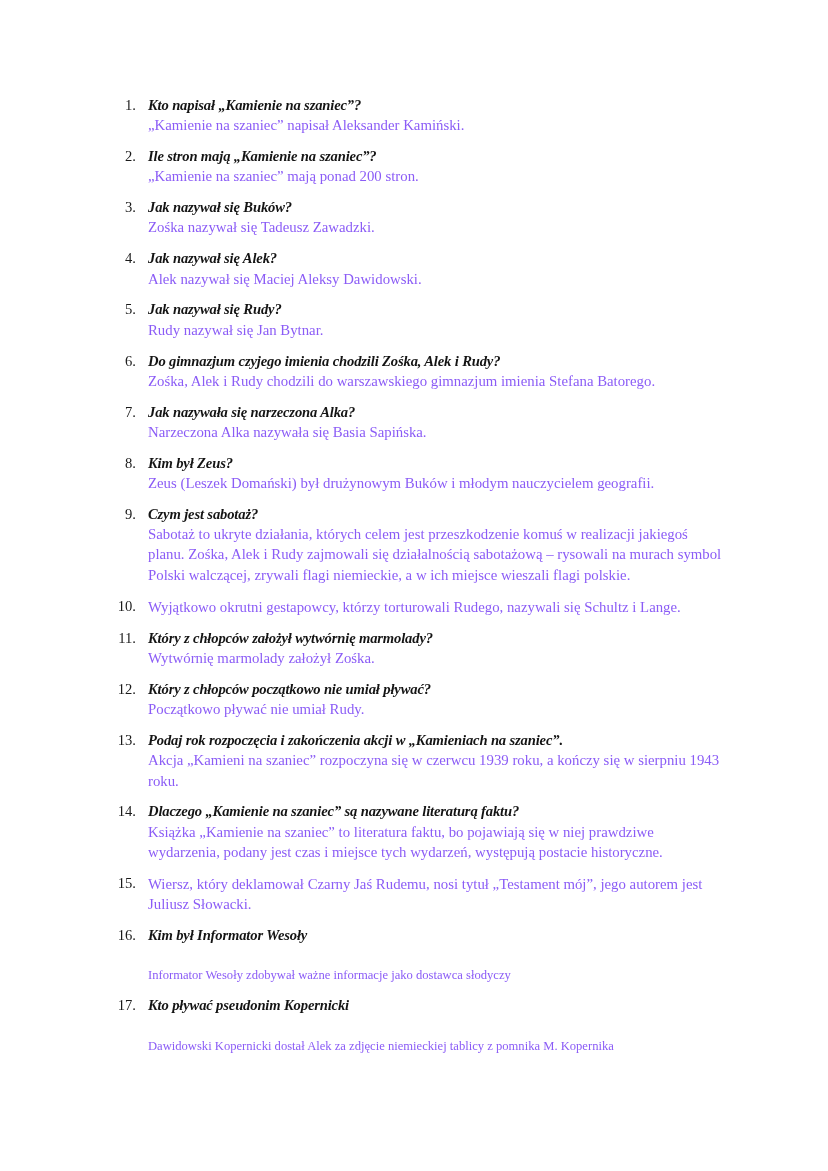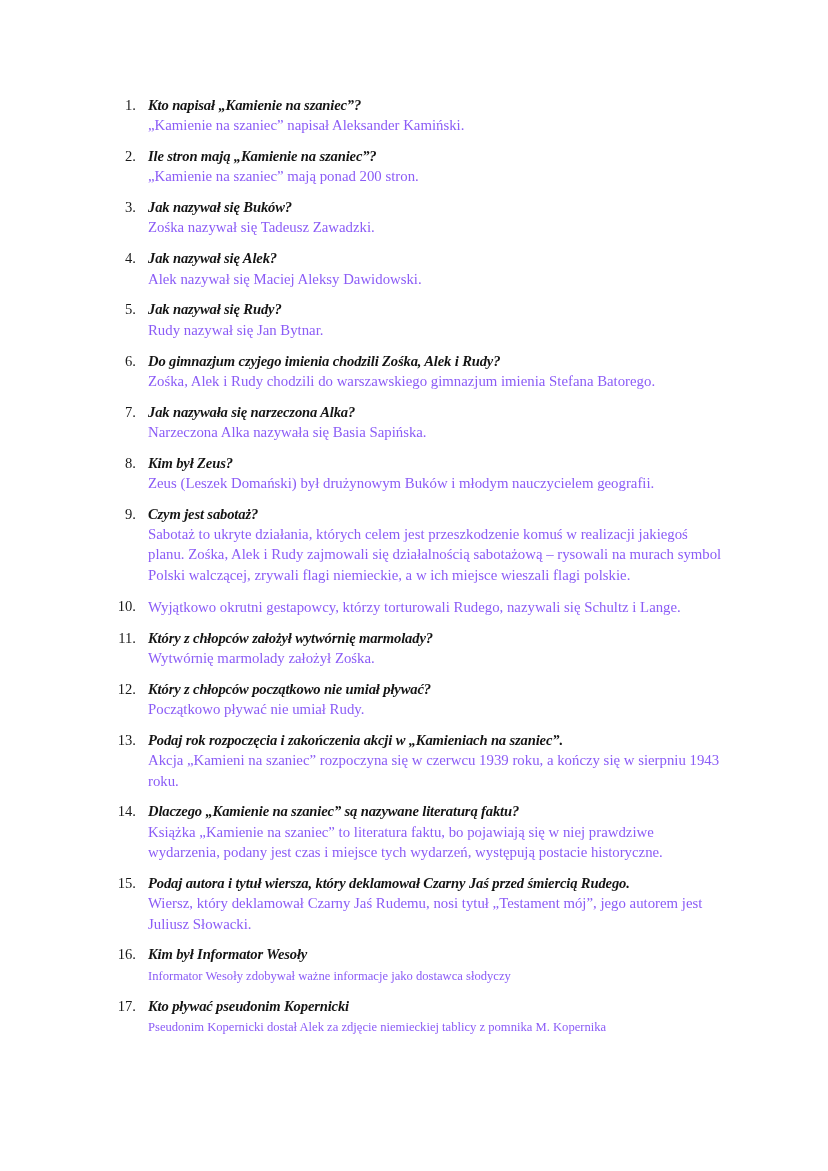--- a/index.html
+++ b/index.html
@@ -68,21 +68,21 @@
     font-size: 14.8px;
     line-height: 20.4px;
     color: #8b5cf6;
     margin: 0;
   }
 
   
   .qa-item.compact .qa-answer {
     font-size: 12.6px;
     line-height: 17px;
-    margin-top: 3px;
+    margin-top: 22px;
   }
   .qa-item.compact {
     margin-bottom: 12px;
   }
 </style>
 </head>
 <body>
 
 <div class="page">
   <ol class="qa-list" id="qa-list">
@@ -150,27 +150,26 @@
         <p class="qa-question">Podaj rok rozpoczęcia i zakończenia akcji w „Kamieniach na szaniec”.</p>
         <p class="qa-answer">Akcja „Kamieni na szaniec” rozpoczyna się w czerwcu 1939 roku, a kończy się w sierpniu 1943 roku.</p>
       </li>
       <li class="qa-item">
         <span class="qa-number">14.</span>
         <p class="qa-question">Dlaczego „Kamienie na szaniec” są nazywane literaturą faktu?</p>
         <p class="qa-answer">Książka „Kamienie na szaniec” to literatura faktu, bo pojawiają się w niej prawdziwe wydarzenia, podany jest czas i miejsce tych wydarzeń, występują postacie historyczne.</p>
       </li>
       <li class="qa-item">
         <span class="qa-number">15.</span>
-        <p class="qa-question">Podaj autora i tytuł wiersza, który deklamował Czarny Jaś przed śmiercią Rudego.</p>
         <p class="qa-answer">Wiersz, który deklamował Czarny Jaś Rudemu, nosi tytuł „Testament mój”, jego autorem jest Juliusz Słowacki.</p>
       </li>
       <li class="qa-item compact">
         <span class="qa-number">16.</span>
         <p class="qa-question">Kim był Informator Wesoły</p>
         <p class="qa-answer">Informator Wesoły zdobywał ważne informacje jako dostawca słodyczy</p>
       </li>
       <li class="qa-item compact">
         <span class="qa-number">17.</span>
         <p class="qa-question">Kto pływać pseudonim Kopernicki</p>
-        <p class="qa-answer">Pseudonim Kopernicki dostał Alek za zdjęcie niemieckiej tablicy z pomnika M. Kopernika</p>
+        <p class="qa-answer">Dawidowski Kopernicki dostał Alek za zdjęcie niemieckiej tablicy z pomnika M. Kopernika</p>
       </li>
     </ol>
 </div>
 
 </body></html>

